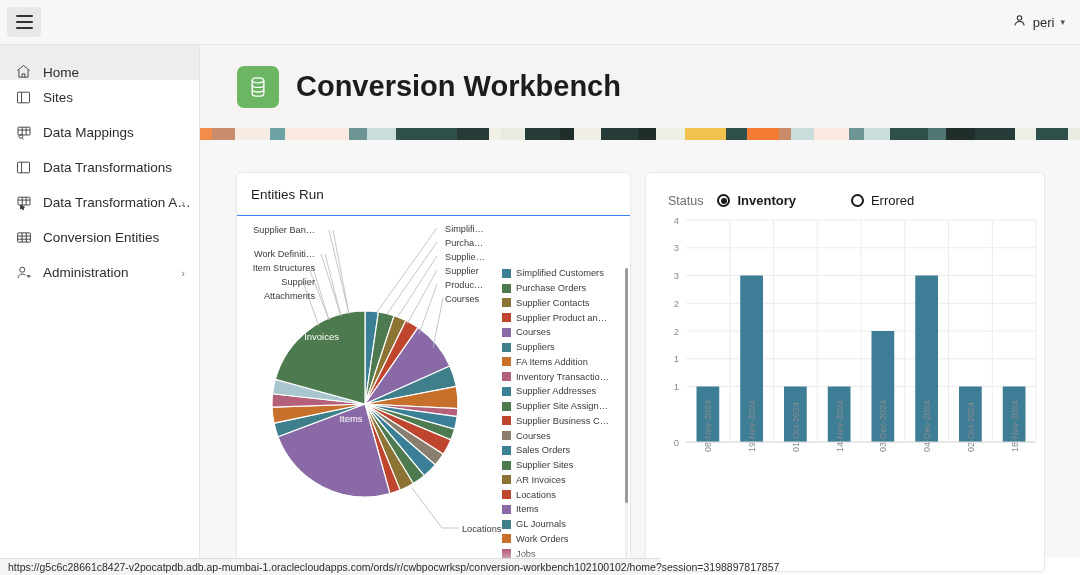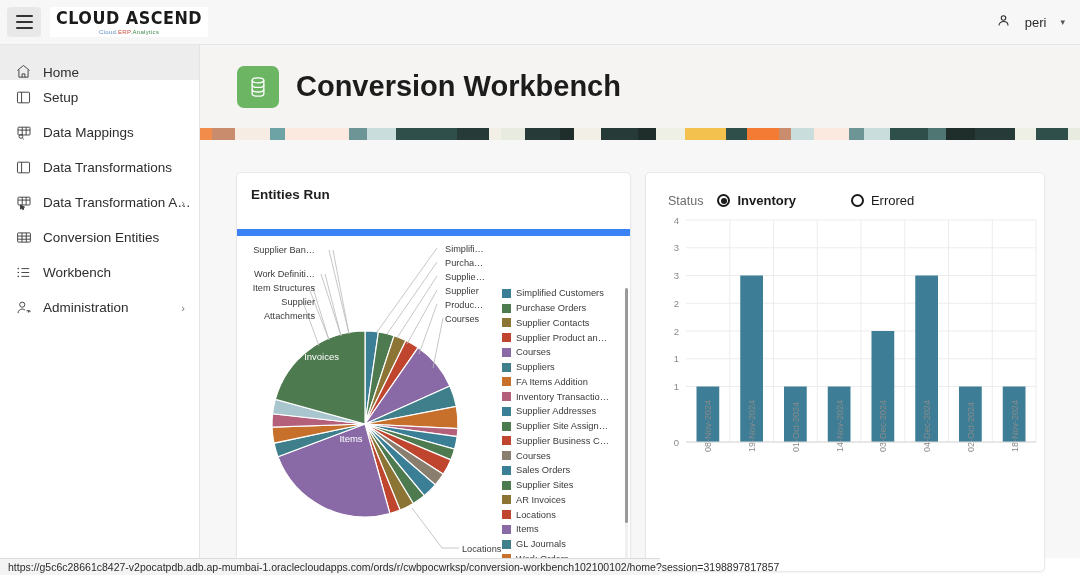--- a/index.html
+++ b/index.html
@@ -40,21 +40,21 @@
   }
   .logo-sub {
     font-size: 6px; letter-spacing: 0.3px; margin-top: 3px;
     white-space: nowrap;
   }
   .logo-sub .c1 { color: #5b8bc0; }
   .logo-sub .c2 { color: #cf4b3e; }
   .logo-sub .c3 { color: #3f8b4f; }
   .user-area {
     position: absolute; right: 15px; top: 13px;
-    display: flex; align-items: center; gap: 14px;
+    display: flex; align-items: center; gap: 6px;
     font-size: 13px; color: #2b2b2b; cursor: pointer;
   }
   .user-name { font-size: 13px; }
   .chev { font-size: 9px; color: #555; }
 
   
   .sidebar {
     position: absolute; top: 45px; left: 0; width: 200px; height: 530px;
     background: #ffffff; border-right: 1px solid #e3e3e3;
   }
@@ -101,22 +101,22 @@
   .content {
     position: absolute; top: 140px; left: 200px; width: 880px; height: 418px;
     background: #f7f7f7;
   }
   .card {
     position: absolute; background: #fff;
     border: 1px solid #e9e9e9; border-radius: 5px;
     box-shadow: 0 1px 2px rgba(0,0,0,0.05);
   }
   .card-title {
-    font-size: 13.5px; font-weight: bold; color: #1f1f1f;
-    padding: 14px 0 27px 14px; border-bottom: 7px solid #3b82f6;
+    font-size: 13.5px; font-weight: normal; color: #1f1f1f;
+    padding: 14px 0 13px 14px; border-bottom: 1px solid #3b82f6;
   }
   #card-entities { left: 36px; top: 32px; width: 395px; height: 400px; }
   #card-details  { left: 445px; top: 32px; width: 400px; height: 400px; }
 
   
   .pie-wrap { position: relative; width: 395px; height: 360px; overflow: hidden; }
   .pie-svg  { position: absolute; left: 0; top: 0; }
   .pie-legend {
     position: absolute; left: 265px; top: 50px; width: 120px; height: 320px;
     overflow: hidden;
@@ -177,24 +177,20 @@
 </head>
 <body>
 
 <div id="app">
 
   <div class="topbar">
     <div class="hamburger">
       <span></span>
         <span></span>
         <span></span>
-    </div>
-    <div class="logo-box">
-      <div class="logo-main">CLOUD ASCEND</div>
-      <div class="logo-sub"><span class="c1">Cloud.</span><span class="c2">ERP</span><span class="c3">.Analytics</span></div>
     </div>
     <div class="user-area">
       <span>
         <svg width="15" height="15" viewBox="0 0 24 24" fill="none" stroke="#2b2b2b" stroke-width="1.7">
           <circle cx="12" cy="8" r="3.6"></circle>
             <path d="M4.8 20c0-4 3.4-6.3 7.2-6.3S19.2 16 19.2 20"></path>
         </svg>
       </span>
       <span class="user-name">peri</span>
       <span class="chev">▾</span>
@@ -212,21 +208,21 @@
         </span>
         <span class="nav-label">Home</span>
       </div>
       <div class="nav-item">
         <span class="nav-ico">
           <svg width="17" height="17" viewBox="0 0 24 24" stroke="#3a3a3a" stroke-width="1.3" fill="none">
             <rect x="3.5" y="4.5" width="17" height="15" rx="1.2"></rect>
             <path d="M9.3 4.5v15"></path>
           </svg>
         </span>
-        <span class="nav-label">Setup</span>
+        <span class="nav-label">Sites</span>
       </div>
       <div class="nav-item">
         <span class="nav-ico">
           <svg width="18" height="17" viewBox="0 0 24 24" stroke="#3a3a3a" stroke-width="1.3" fill="none">
             <rect x="3.5" y="4.5" width="17" height="11" rx="1"></rect>
             <path d="M3.5 8.6h17M9.5 4.5v11M15 4.5v11"></path>
             <circle cx="7.6" cy="17.6" r="2.6"></circle>
             <path d="M9.6 19.7 11.6 21.6"></path>
           </svg>
         </span>
@@ -253,31 +249,20 @@
         <span class="nav-chev">›</span>
       </div>
       <div class="nav-item">
         <span class="nav-ico">
           <svg width="18" height="17" viewBox="0 0 24 24" stroke="#3a3a3a" stroke-width="1.3" fill="none">
             <rect x="3" y="5.5" width="18" height="13" rx="1"></rect>
             <path d="M3 10h18M3 14.4h18M9.2 5.5v13M15.2 5.5v13"></path>
           </svg>
         </span>
         <span class="nav-label">Conversion Entities</span>
-      </div>
-      <div class="nav-item">
-        <span class="nav-ico">
-          <svg width="17" height="17" viewBox="0 0 24 24" stroke="#3a3a3a" stroke-width="1.3" fill="none">
-            <path d="M9 6.5h11M9 12h11M9 17.5h11"></path>
-            <circle cx="4.6" cy="6.5" r="1.1" fill="#3a3a3a" stroke="none"></circle>
-            <circle cx="4.6" cy="12" r="1.1" fill="#3a3a3a" stroke="none"></circle>
-            <circle cx="4.6" cy="17.5" r="1.1" fill="#3a3a3a" stroke="none"></circle>
-          </svg>
-        </span>
-        <span class="nav-label">Workbench</span>
       </div>
       <div class="nav-item">
         <span class="nav-ico">
           <svg width="18" height="17" viewBox="0 0 24 24" stroke="#3a3a3a" stroke-width="1.3" fill="none">
             <circle cx="9.5" cy="8" r="3.6"></circle>
             <path d="M3.6 20c0-3.6 2.8-5.8 5.9-5.8 1.5 0 2.9.5 4 1.4"></path>
             <path d="M15.5 16.6h5M18.2 16.6v2.6M20.5 16.6v2"></path>
           </svg>
         </span>
         <span class="nav-label">Administration</span>

